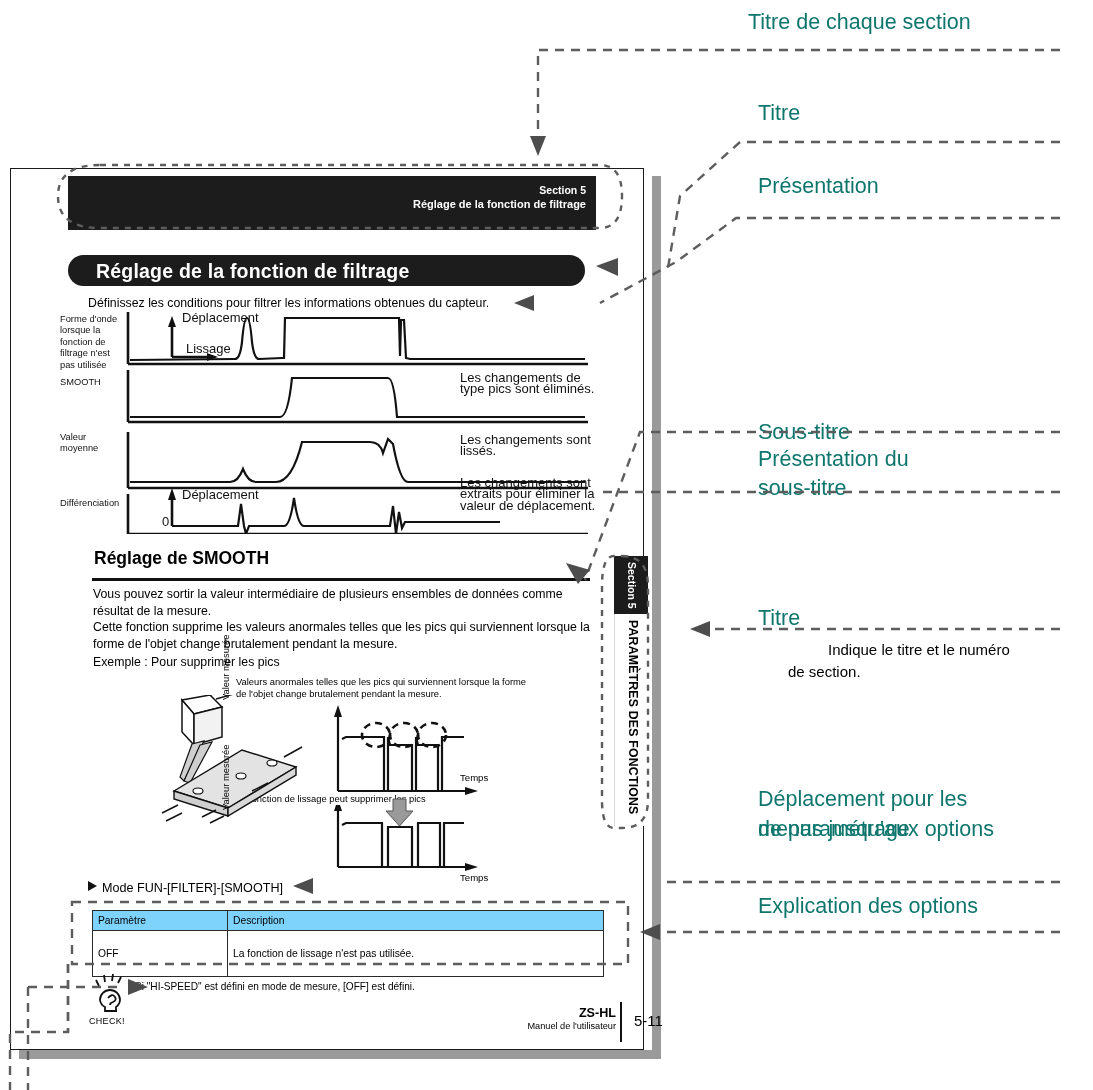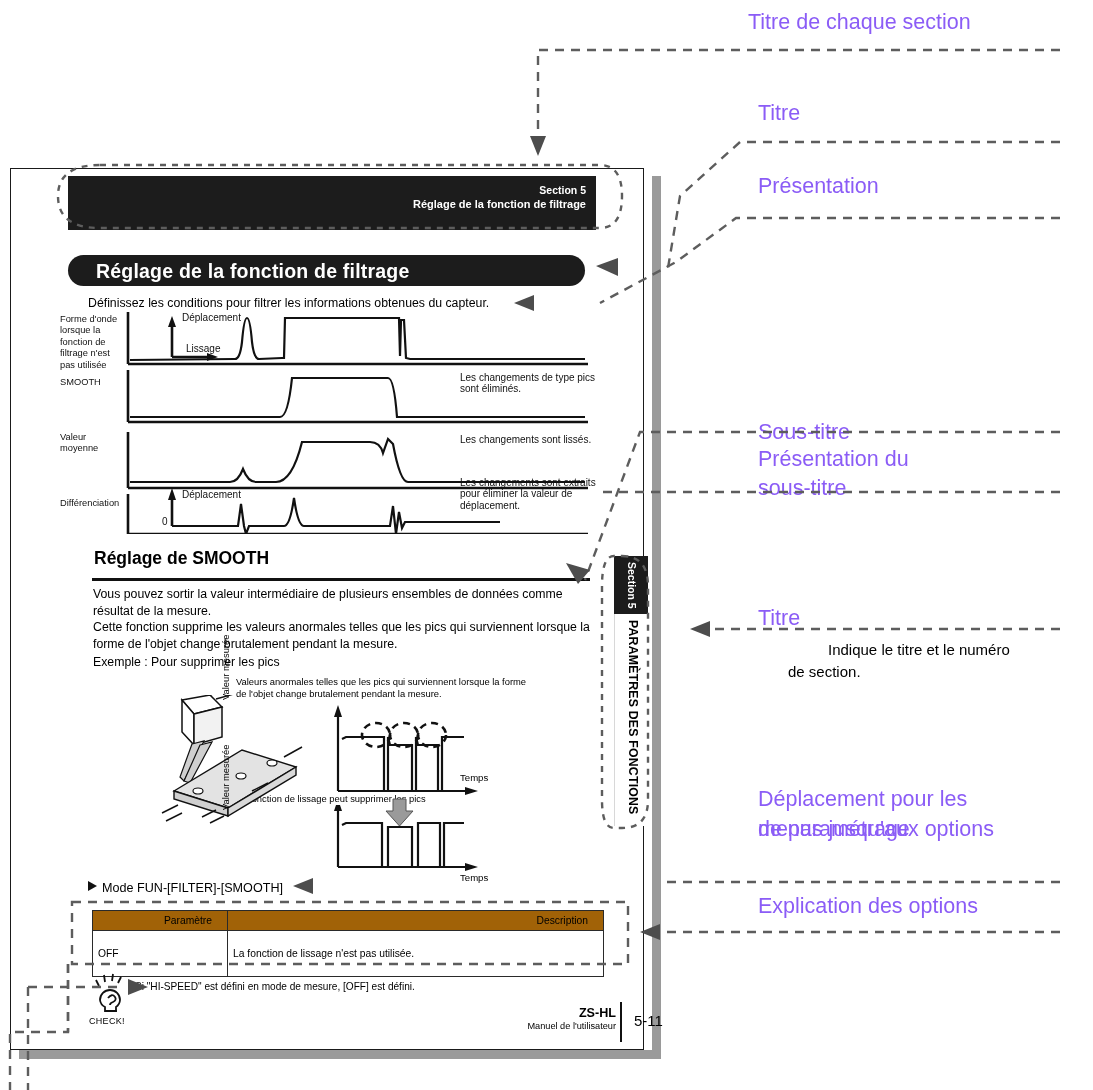--- a/index.html
+++ b/index.html
@@ -26,21 +26,21 @@
       border-radius:16px;}
   #title-pill span{position:absolute;left:28px;top:5px;color:#fff;
       font-size:19.5px;font-weight:bold;letter-spacing:.2px;}
 
   
   #intro-line{left:88px;top:296px;font-size:12.3px;white-space:nowrap;}
 
   
   #wave-block{left:60px;top:312px;width:540px;height:222px;}
   .wave-label{position:absolute;font-size:9.3px;line-height:11.4px;color:#111;}
-  .wave-note{position:absolute;font-size:10px;line-height:11.4px;color:#111;padding-left:6px;}
+  .wave-note{position:absolute;font-size:13px;line-height:11.4px;color:#111;padding-left:6px;}
 
   
   #sub-head{left:94px;top:548px;font-size:17.5px;font-weight:bold;}
   #sub-rule{left:92px;top:578px;width:498px;height:3px;background:#111;}
 
   #body-p{left:93px;top:586px;width:500px;font-size:12.3px;line-height:16.6px;}
   #example-line{left:93px;top:655px;font-size:12.3px;}
 
   
   #ex-note{left:236px;top:676px;font-size:9.4px;line-height:12px;}
@@ -50,21 +50,21 @@
   #mode-line{left:88px;top:881px;font-size:12.6px;}
   #mode-line .tri{display:inline-block;width:0;height:0;
       border-left:9px solid #111;border-top:5.5px solid transparent;
       border-bottom:5.5px solid transparent;vertical-align:1px;margin-right:5px;}
 
   
   #opt-table{position:absolute;left:92px;top:910px;width:512px;
       border-collapse:collapse;font-size:10.3px;}
   #opt-table td,#opt-table th{border:1px solid #2a2a2a;padding:16px 5px;
       vertical-align:top;line-height:13.2px;font-weight:normal;}
-  #opt-table thead th{background:#a16207;text-align:right;padding:3px 15px;}
+  #opt-table thead th{background:#7dd3fc;text-align:left;padding:3px 5px;}
   #opt-table td.c-param{width:124px;}
 
   
   #check-text{left:135px;top:981px;font-size:10.1px;}
   #check-word{left:89px;top:1016px;font-size:9px;letter-spacing:.3px;}
 
   
   #foot-name{right:477px;top:1006px;font-size:12.6px;font-weight:bold;text-align:right;}
   #foot-sub{right:477px;top:1021px;font-size:9.2px;text-align:right;}
   #foot-rule{left:620px;top:1002px;width:1.6px;height:40px;background:#111;}
@@ -73,21 +73,21 @@
   
   #tab-wrap{left:614px;top:556px;width:34px;height:270px;}
   #tab-black{position:absolute;left:0;top:0;width:34px;height:58px;background:#1c1c1c;}
   #tab-white{position:absolute;left:0;top:58px;width:34px;height:212px;background:#fff;
       border-left:1px solid #d8d8d8;}
   .vert{position:absolute;transform-origin:0 0;transform:rotate(90deg);white-space:nowrap;}
   #tab-sec{left:24px;top:6px;color:#fff;font-size:10.5px;font-weight:bold;}
   #tab-name{left:25px;top:6px;color:#000;font-size:12.3px;font-weight:bold;letter-spacing:.2px;}
 
   
-  .ann{position:absolute;font-size:21.5px;line-height:29px;color:#8b5cf6;}
+  .ann{position:absolute;font-size:21.5px;line-height:29px;color:#0f766e;}
   .ann-sm{position:absolute;font-size:15px;line-height:21px;color:#000;}
   svg.ov{position:absolute;left:0;top:0;width:1093px;height:1090px;
       pointer-events:none;overflow:visible;}
 </style>
 </head>
 <body>
 
 <div class="abs" id="page-shadow"></div>
 <div class="abs" id="page-shadow-bottom"></div>
 <div class="abs" id="page-sheet"></div>

